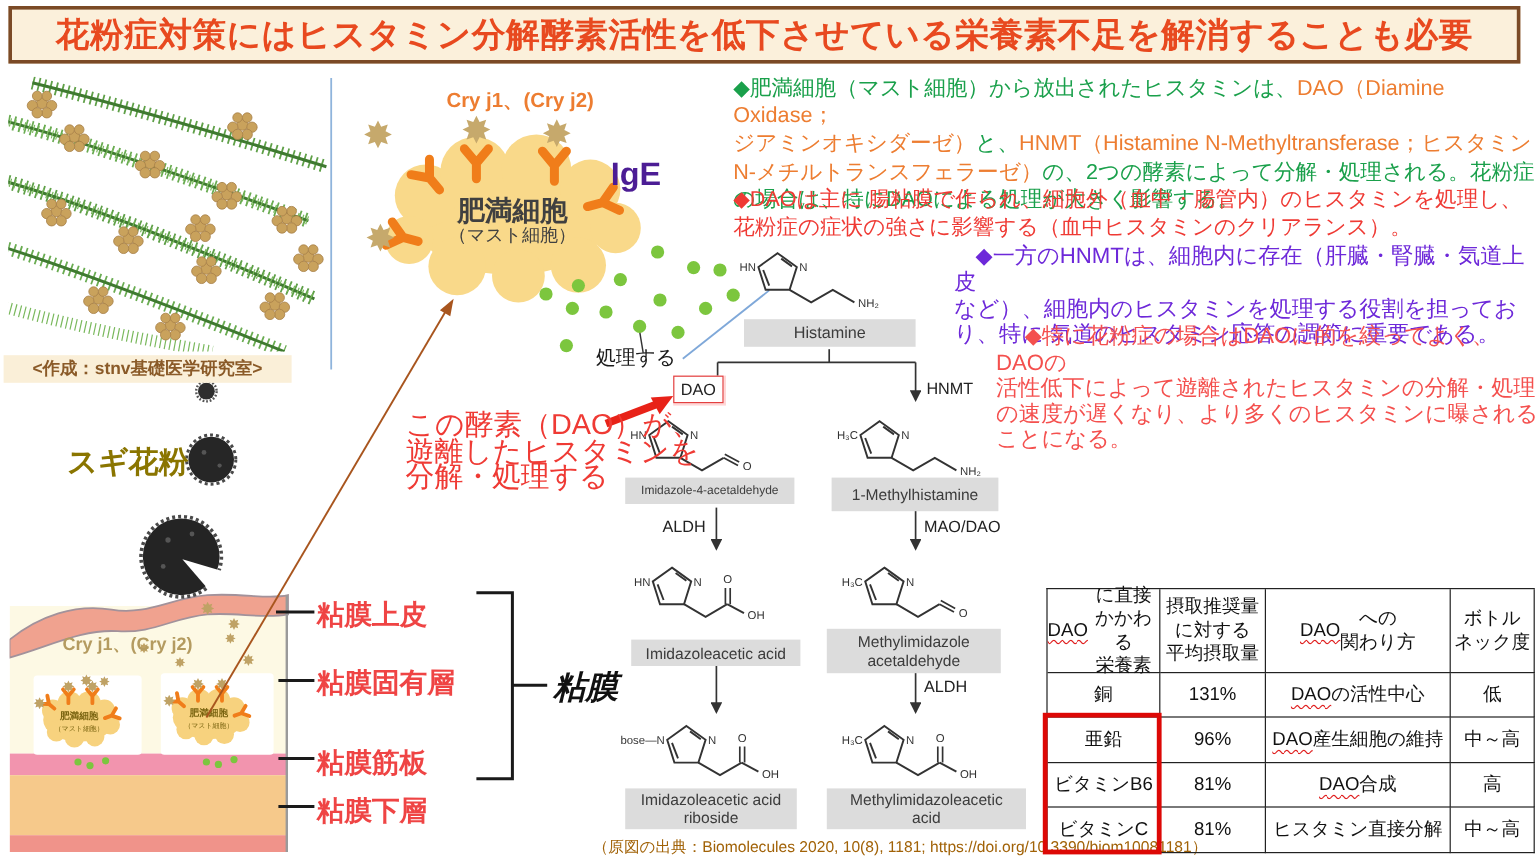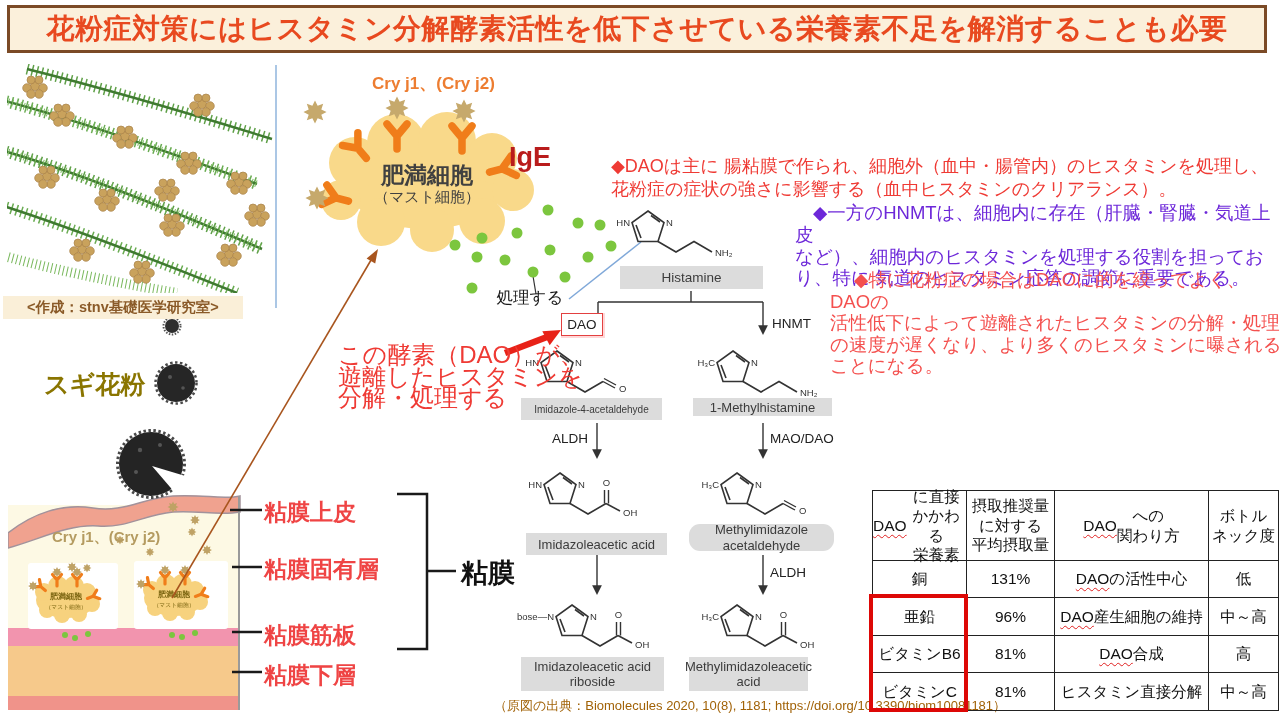--- a/index.html
+++ b/index.html
@@ -9,46 +9,46 @@
   svg{display:block;}
 
   
   .title-banner{left:7px;top:5px;width:1260px;height:48px;background:#FBF0DB;
     border:3px solid #7B4A26;box-sizing:border-box;display:flex;align-items:center;justify-content:center;}
   .title-text{font-size:28px;font-weight:bold;color:#E8491F;letter-spacing:.5px;white-space:nowrap;}
 
   
   .credit{left:3px;top:296px;background:#FAEFD8;color:#8A5A28;font-weight:bold;
     font-size:14.5px;padding:2px 24px;white-space:nowrap;}
-  .sugi{left:44px;top:368px;font-size:25px;font-weight:bold;color:#8A7500;}
+  .sugi{left:56px;top:368px;font-size:25px;font-weight:bold;color:#8A7500;}
 
   
   .mlabel{position:absolute;font-size:23px;font-weight:bold;color:#ef4444;white-space:nowrap;}
-  .mnenmaku{left:461px;top:555px;font-size:27px;font-weight:bold;color:#111;}
+  .mnenmaku{left:461px;top:555px;font-size:27px;font-weight:bold;color:#111;font-style:italic;}
   .mucosa-cry{left:52px;top:528px;font-size:15px;font-weight:bold;}
 
   
   .cry-top{left:372px;top:72px;font-size:17px;font-weight:bold;}
   .ige{left:509px;top:130px;font-size:27px;font-weight:bold;}
   .mastcell-text{left:347px;top:162px;width:160px;text-align:center;color:#404040;}
   .mastcell-text .l1{font-size:23px;font-weight:bold;line-height:26px;}
   .mastcell-text .l2{font-size:15px;line-height:18px;}
   .histamine-jp{left:488px;top:287px;width:84px;text-align:center;font-size:16.5px;color:#1a1a1a;}
   .dao-note{left:338px;top:344px;font-size:24px;line-height:21.5px;white-space:pre-line;}
 
   
   .gbox{position:absolute;background:#DCDCDC;color:#3C3C3C;display:flex;align-items:center;
     justify-content:center;text-align:center;white-space:pre-line;}
   #n1{left:620px;top:266px;width:143px;height:23px;font-size:13.5px;}
   #n2{left:521px;top:398px;width:141px;height:22px;font-size:10px;}
-  #n3{left:693px;top:398px;width:139px;height:18px;font-size:13px;}
+  #n3{left:693px;top:398px;width:139px;height:28px;font-size:13px;}
   #n4{left:526px;top:533px;width:141px;height:22px;font-size:13px;}
-  #n5{left:689px;top:524px;width:145px;height:27px;font-size:13px;line-height:15.5px;border-radius:11px;}
+  #n5{left:689px;top:524px;width:145px;height:37px;font-size:13px;line-height:15.5px;}
   #n6{left:521px;top:657px;width:143px;height:34px;font-size:13px;line-height:15.5px;}
-  #n7{left:689px;top:657px;width:119px;height:34px;font-size:13px;line-height:15.5px;}
+  #n7{left:689px;top:657px;width:166px;height:34px;font-size:13px;line-height:15.5px;}
   .enz{position:absolute;font-size:13.5px;color:#222;white-space:nowrap;}
   #enz-dao{left:561px;top:313px;width:40px;height:21px;border:1.6px solid #E34040;
     box-shadow:1px 1px 0 1px rgba(255,140,140,.35);display:flex;align-items:center;justify-content:center;background:#fff;}
   #enz-hnmt{left:772px;top:316px;}
   #enz-aldh1{left:552px;top:431px;}
   #enz-maodao{left:770px;top:431px;}
   #enz-aldh2{left:770px;top:565px;}
   .citation{left:440px;top:697px;width:620px;text-align:center;font-size:13px;color:#a16207;white-space:nowrap;}
 
   
@@ -378,21 +378,21 @@
   </svg>
 
   <div class="abs title-banner">
     <div class="title-text">花粉症対策にはヒスタミン分解酵素活性を低下させている栄養素不足を解消することも必要</div>
   </div>
 
   <div class="abs credit">&lt;作成：stnv基礎医学研究室&gt;</div>
   <div class="abs sugi">スギ花粉</div>
 
   <div class="abs cry-top" style="color: rgb(237, 125, 49);">Cry j1、(Cry j2)</div>
-  <div class="abs ige" style="color: #b91c1c; margin-top: 12px;">IgE</div>
+  <div class="abs ige" style="color: #4c1d95;">IgE</div>
   <div class="abs mastcell-text">
     <div class="l1">肥満細胞</div>
     <div class="l2">（マスト細胞）</div>
   </div>
   <div class="abs histamine-jp">処理する</div>
   <div class="abs dao-note" style="color: rgb(239, 58, 52);">この酵素（DAO）が、
 遊離したヒスタミンを
 分解・処理する</div>
 
   <div class="abs mucosa-cry" style="left: 52px; top: 528px; color: rgb(180, 155, 96);">Cry j1、(Cry j2)</div>
@@ -414,20 +414,24 @@
 acid</div>
 
   <div class="enz" id="enz-dao">DAO</div>
   <div class="enz" id="enz-hnmt">HNMT</div>
   <div class="enz" id="enz-aldh1">ALDH</div>
   <div class="enz" id="enz-maodao">MAO/DAO</div>
   <div class="enz" id="enz-aldh2">ALDH</div>
 
   <div class="abs citation">（原図の出典：Biomolecules 2020, 10(8), 1181; https://doi.org/10.3390/biom10081181）</div>
 
+  <div class="bullet" id="b1"><span style="color: rgb(26, 160, 75);">◆肥満細胞（マスト細胞）から放出されたヒスタミンは、</span><span style="color: rgb(237, 125, 49);">DAO（Diamine Oxidase；
+ジアミンオキシダーゼ）</span><span style="color: rgb(26, 160, 75);">と、</span><span style="color: rgb(237, 125, 49);">HNMT（Histamine N-Methyltransferase；ヒスタミン
+N-メチルトランスフェラーゼ）</span><span style="color: rgb(26, 160, 75);">の、2つの酵素によって分解・処理される。花粉症
+の場合は、特にDAOによる処理が大きく影響する。</span></div>
   <div class="bullet" id="b2"><span style="color: rgb(239, 58, 52);">◆DAOは主に 腸粘膜で作られ、細胞外（血中・腸管内）のヒスタミンを処理し、
 花粉症の症状の強さに影響する（血中ヒスタミンのクリアランス）。</span></div>
   <div class="bullet" id="b3"><span style="color: #6d28d9;">◆一方のHNMTは、細胞内に存在（肝臓・腎臓・気道上皮
 など）、細胞内のヒスタミンを処理する役割を担ってお
 り、特に 気道のヒスタミン応答の調節に重要である。</span></div>
   <div class="bullet" id="b4"><span style="color: rgb(244, 80, 78);">◆特に花粉症の場合はDAOに的を絞ってよく、DAOの
 活性低下によって遊離されたヒスタミンの分解・処理
 の速度が遅くなり、より多くのヒスタミンに曝される
 ことになる。</span></div>
 

